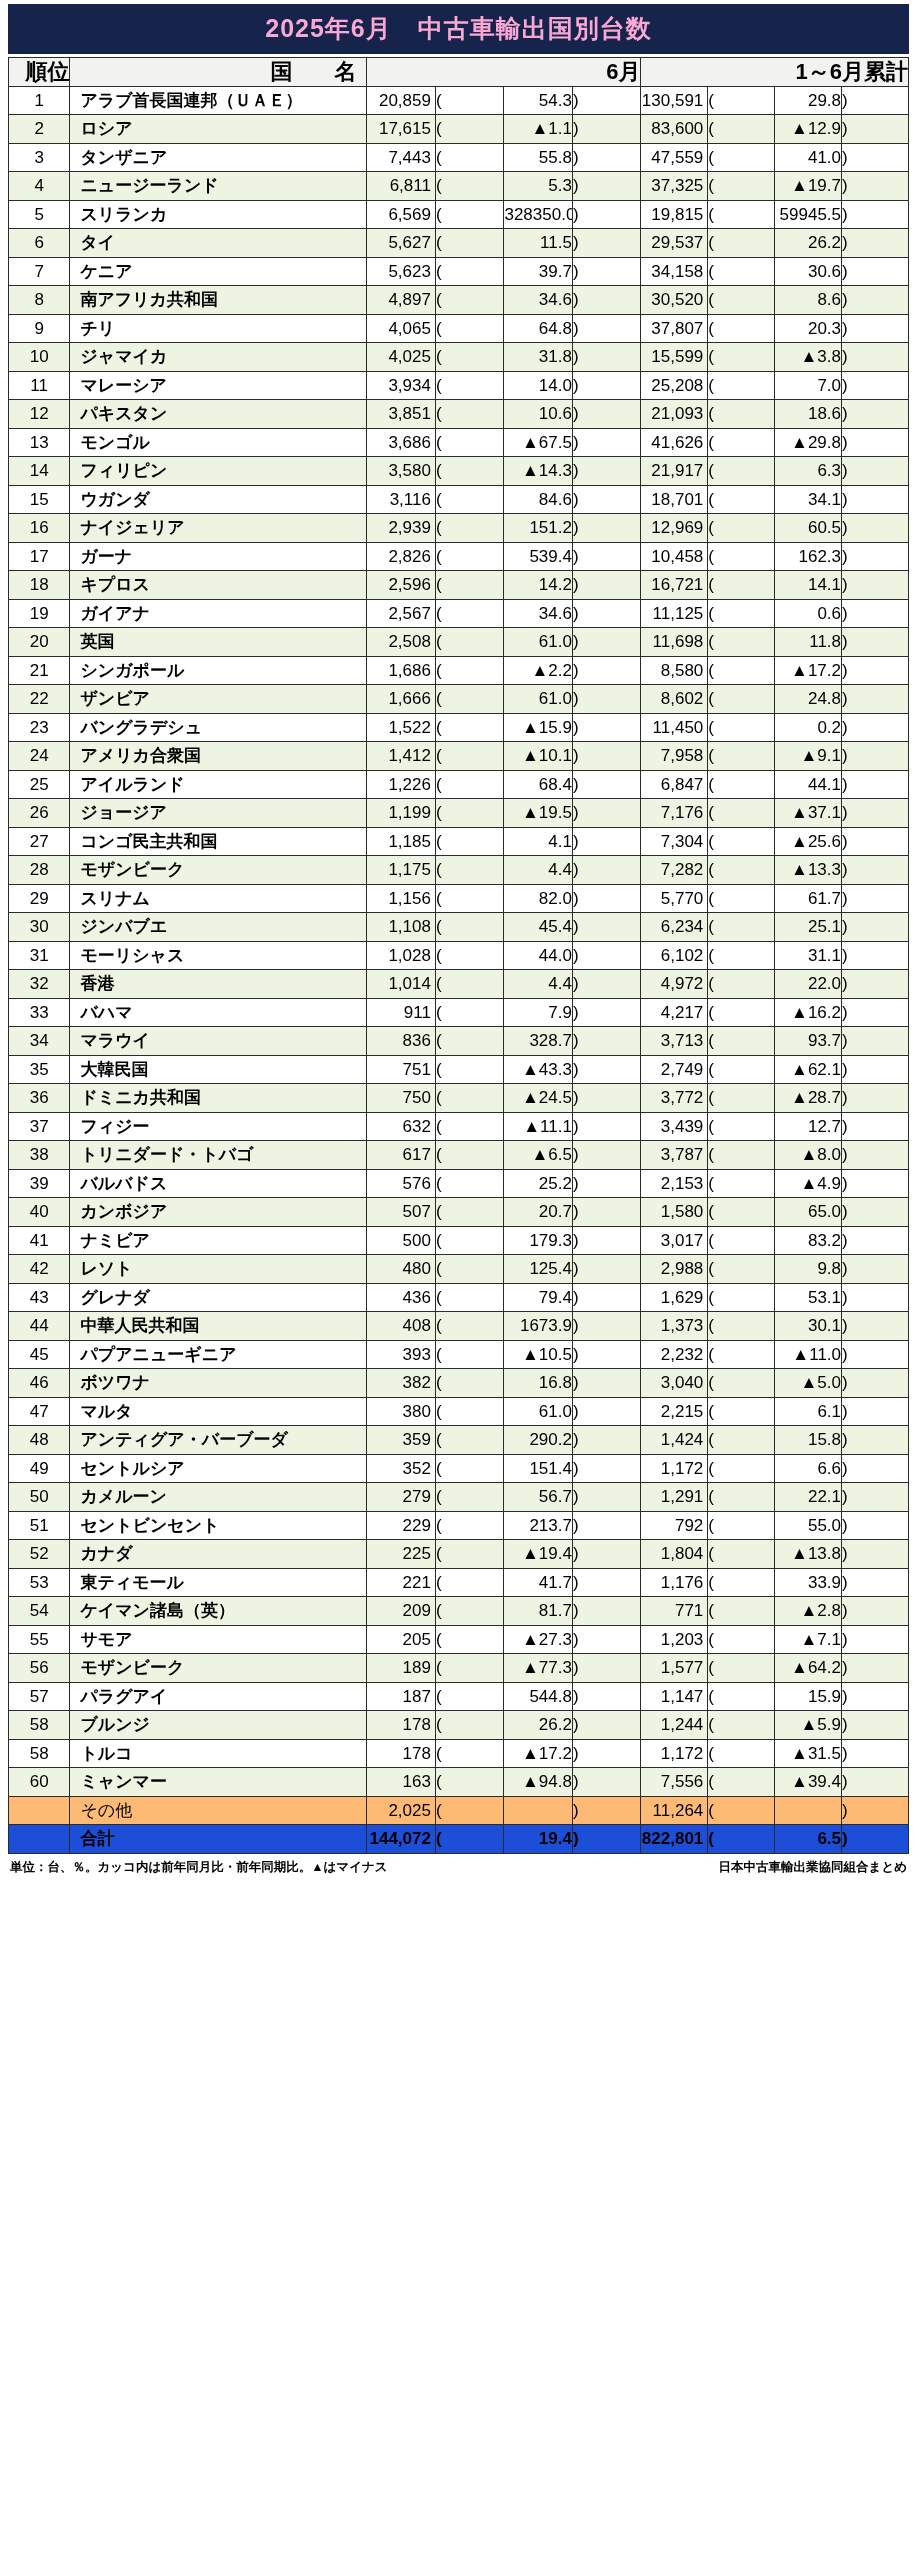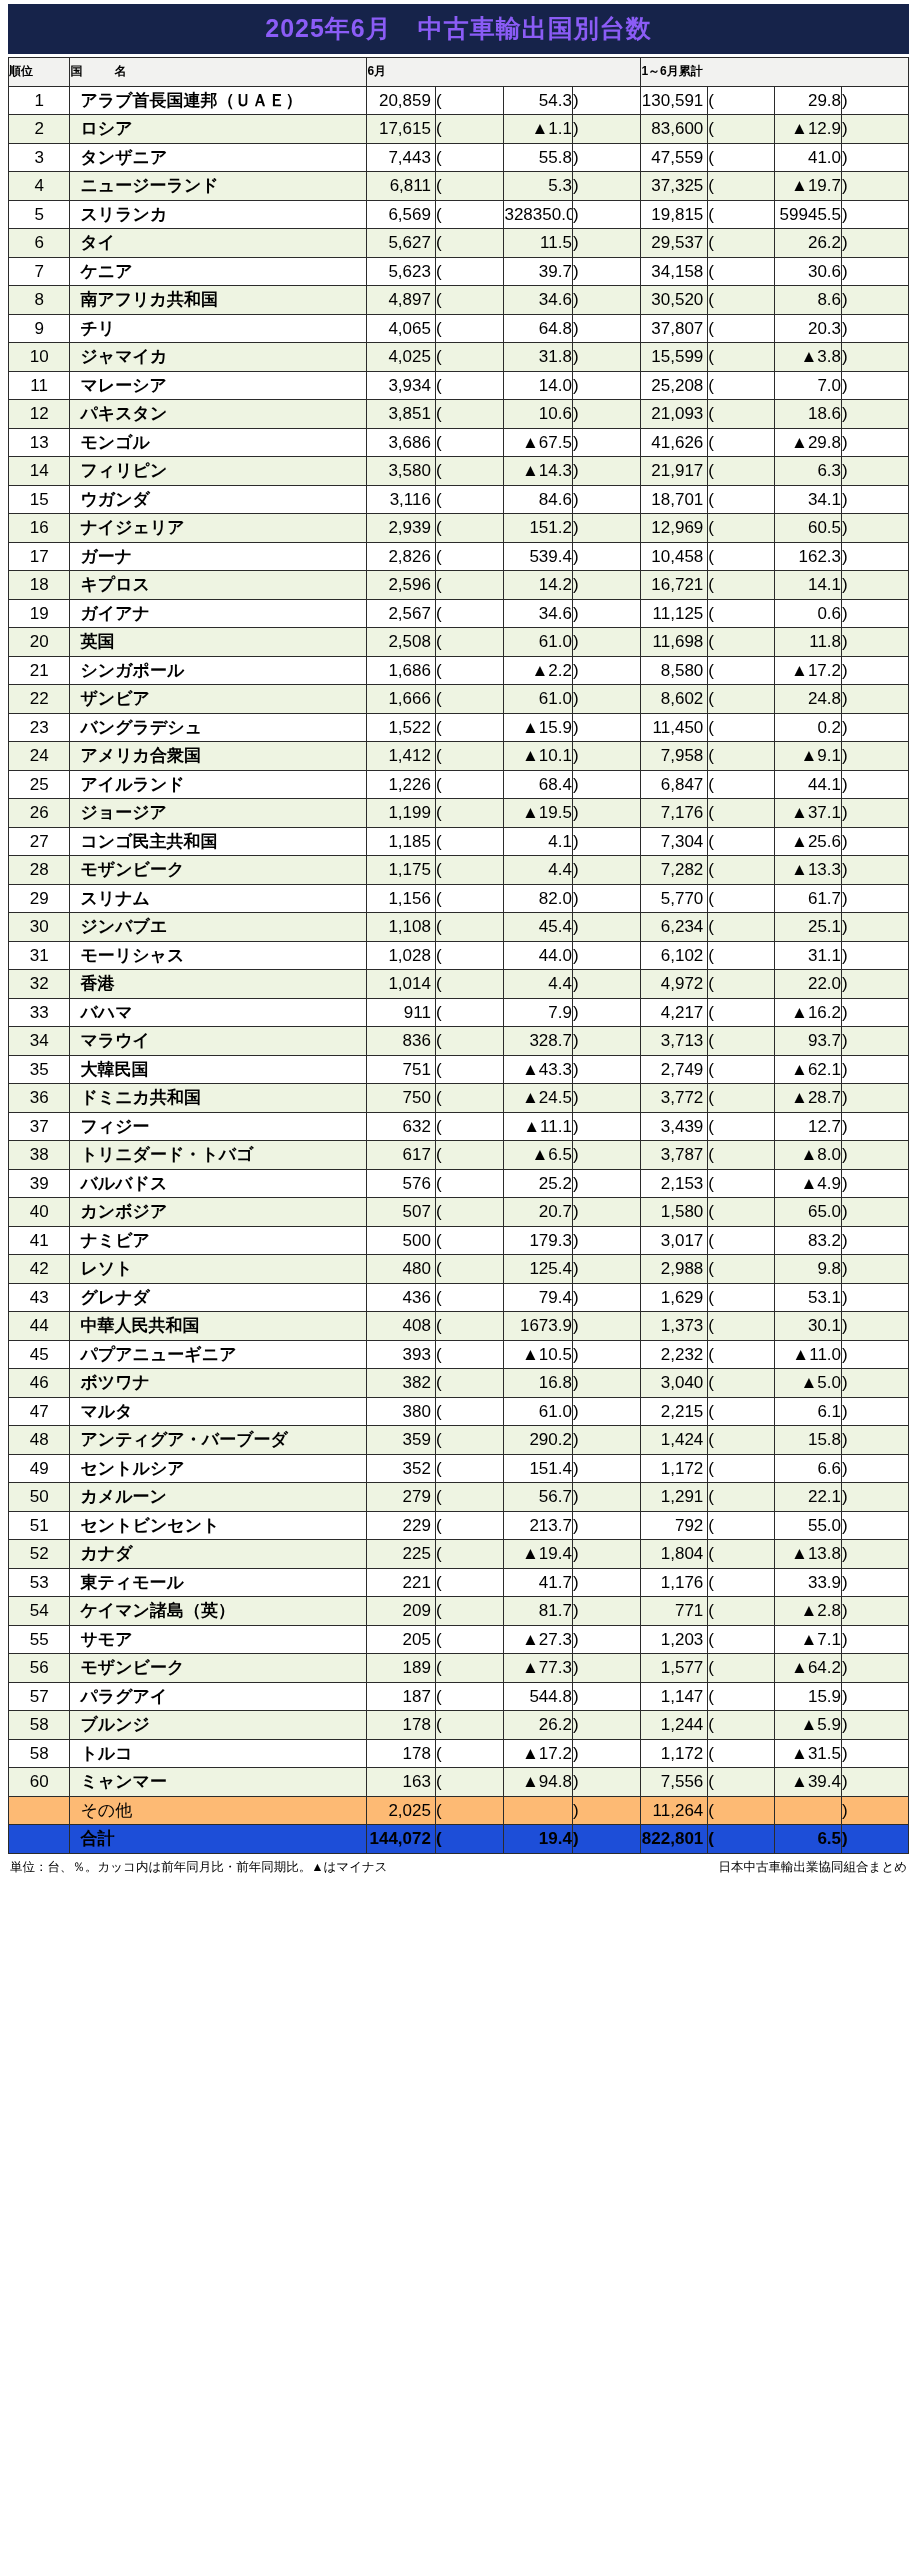--- a/index.html
+++ b/index.html
@@ -16,21 +16,21 @@
   #page {
     width: 917px;
     min-height: 2560px;
     padding: 0 8px 0 8px;
     background: #fff;
     position: relative;
   }
   
   .title-bar {
     background: #16234a;
-    color: #8b5cf6;
+    color: #f9a8d4;
     text-align: center;
     font-size: 25px;
     font-weight: bold;
     letter-spacing: 1px;
     padding: 7px 0 8px 0;
     margin: 4px 0 3px 0;
     border: 1px solid #16234a;
   }
   
   table.main {
@@ -43,22 +43,22 @@
     border: 1px solid #2b2b2b;
     padding: 0;
     height: 27.5px;
     line-height: 27.5px;
     white-space: nowrap;
     overflow: hidden;
   }
   thead th {
     background: #f2f2f0;
     font-weight: bold;
-    text-align: left;
-    font-size: 12px;
+    text-align: right;
+    font-size: 22px;
     height: 30px;
     line-height: 30px;
   }
   .col-rank { width: 56px; text-align: center; }
   .col-name { width: 271px; text-align: left; padding-left: 10px !important; font-weight: bold; }
   .col-m-val { width: 122px; text-align: right; padding-right: 4px !important; }
   .col-m-par { width: 22px; text-align: left; }
   .col-m-pct { width: 84px; text-align: right; }
   .col-m-parc { width: 22px; text-align: left; }
   .col-c-val { width: 116px; text-align: right; padding-right: 4px !important; }
@@ -80,20 +80,21 @@
   tr.total td { background: #1d4ed8; font-weight: bold; }
   tr.total td.col-name { font-weight: bold; padding-left: 10px !important; }
 
   
   .footer {
     display: flex;
     justify-content: space-between;
     align-items: flex-end;
     font-size: 12.5px;
     padding: 5px 2px 6px 2px;
+    font-weight: bold;
   }
   .footer .left { text-align: left; }
   .footer .right { text-align: right; }
 </style>
 </head>
 <body>
 
 <div id="page">
 
   <div class="title-bar">2025年6月　中古車輸出国別台数</div>

